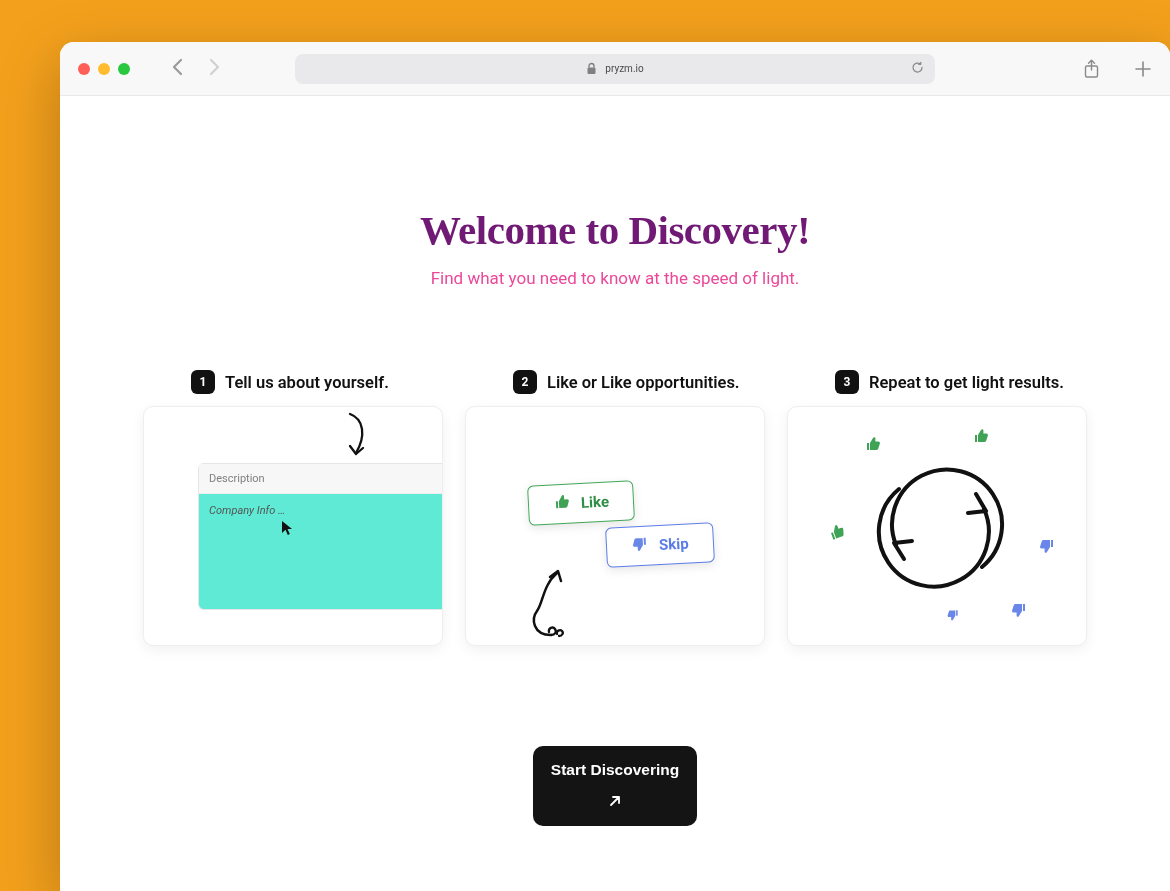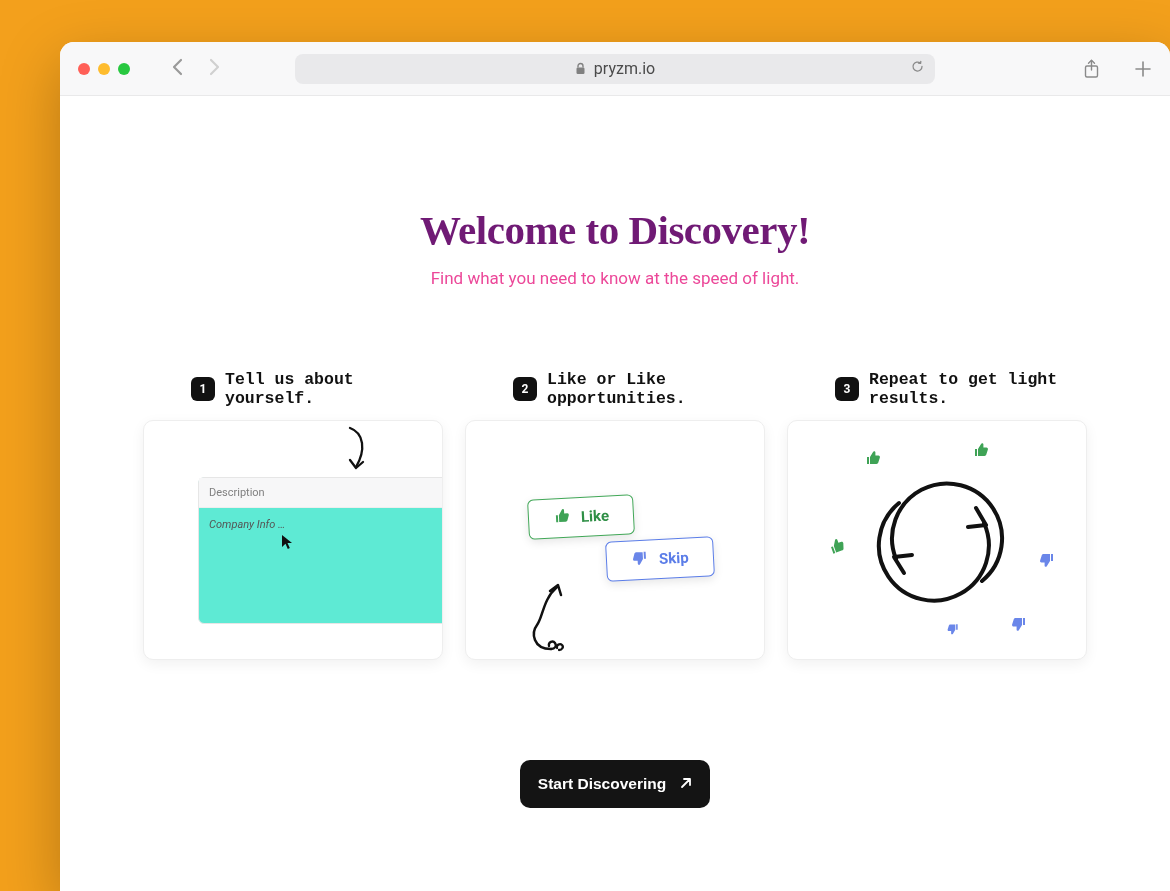--- a/index.html
+++ b/index.html
@@ -54,21 +54,21 @@
   transform: translateX(-50%);
   width: 640px;
   height: 30px;
   background: #e9e9eb;
   border-radius: 8px;
   display: flex;
   align-items: center;
   justify-content: center;
   gap: 8px;
   color: #4a4a4a;
-  font-size: 16px;
+  font-size: 10px;
 }
 .address-bar .lock svg { display:block; }
 .address-bar .reload {
   position: absolute;
   right: 10px;
 }
 .toolbar-right {
   position: absolute;
   right: 18px;
   display: flex;
@@ -121,21 +121,20 @@
   align-items: center;
   justify-content: center;
   font-size: 12px;
   font-weight: 700;
   flex-shrink: 0;
 }
 .step-title {
   font-size: 16.5px;
   font-weight: 600;
   color: #111;
-  font-family: Liberation Mono, monospace;
 }
 .step-card {
   width: 300px;
   height: 240px;
   background: #fff;
   border: 1px solid #eee;
   border-radius: 10px;
   box-shadow: 0 4px 14px rgba(0,0,0,0.06);
   position: relative;
   overflow: hidden;
@@ -236,20 +235,21 @@
   align-items: center;
   gap: 14px;
   background: #141414;
   color: #fff;
   border: none;
   padding: 15px 18px;
   border-radius: 10px;
   font-size: 15.5px;
   font-weight: 600;
   cursor: pointer;
+  flex-direction: column;
 }
 </style>
 </head>
 <body>
 
 <div class="browser-window">
 
   <div class="title-bar">
     <div class="traffic-lights">
       <div class="traffic-light tl-red"></div>

